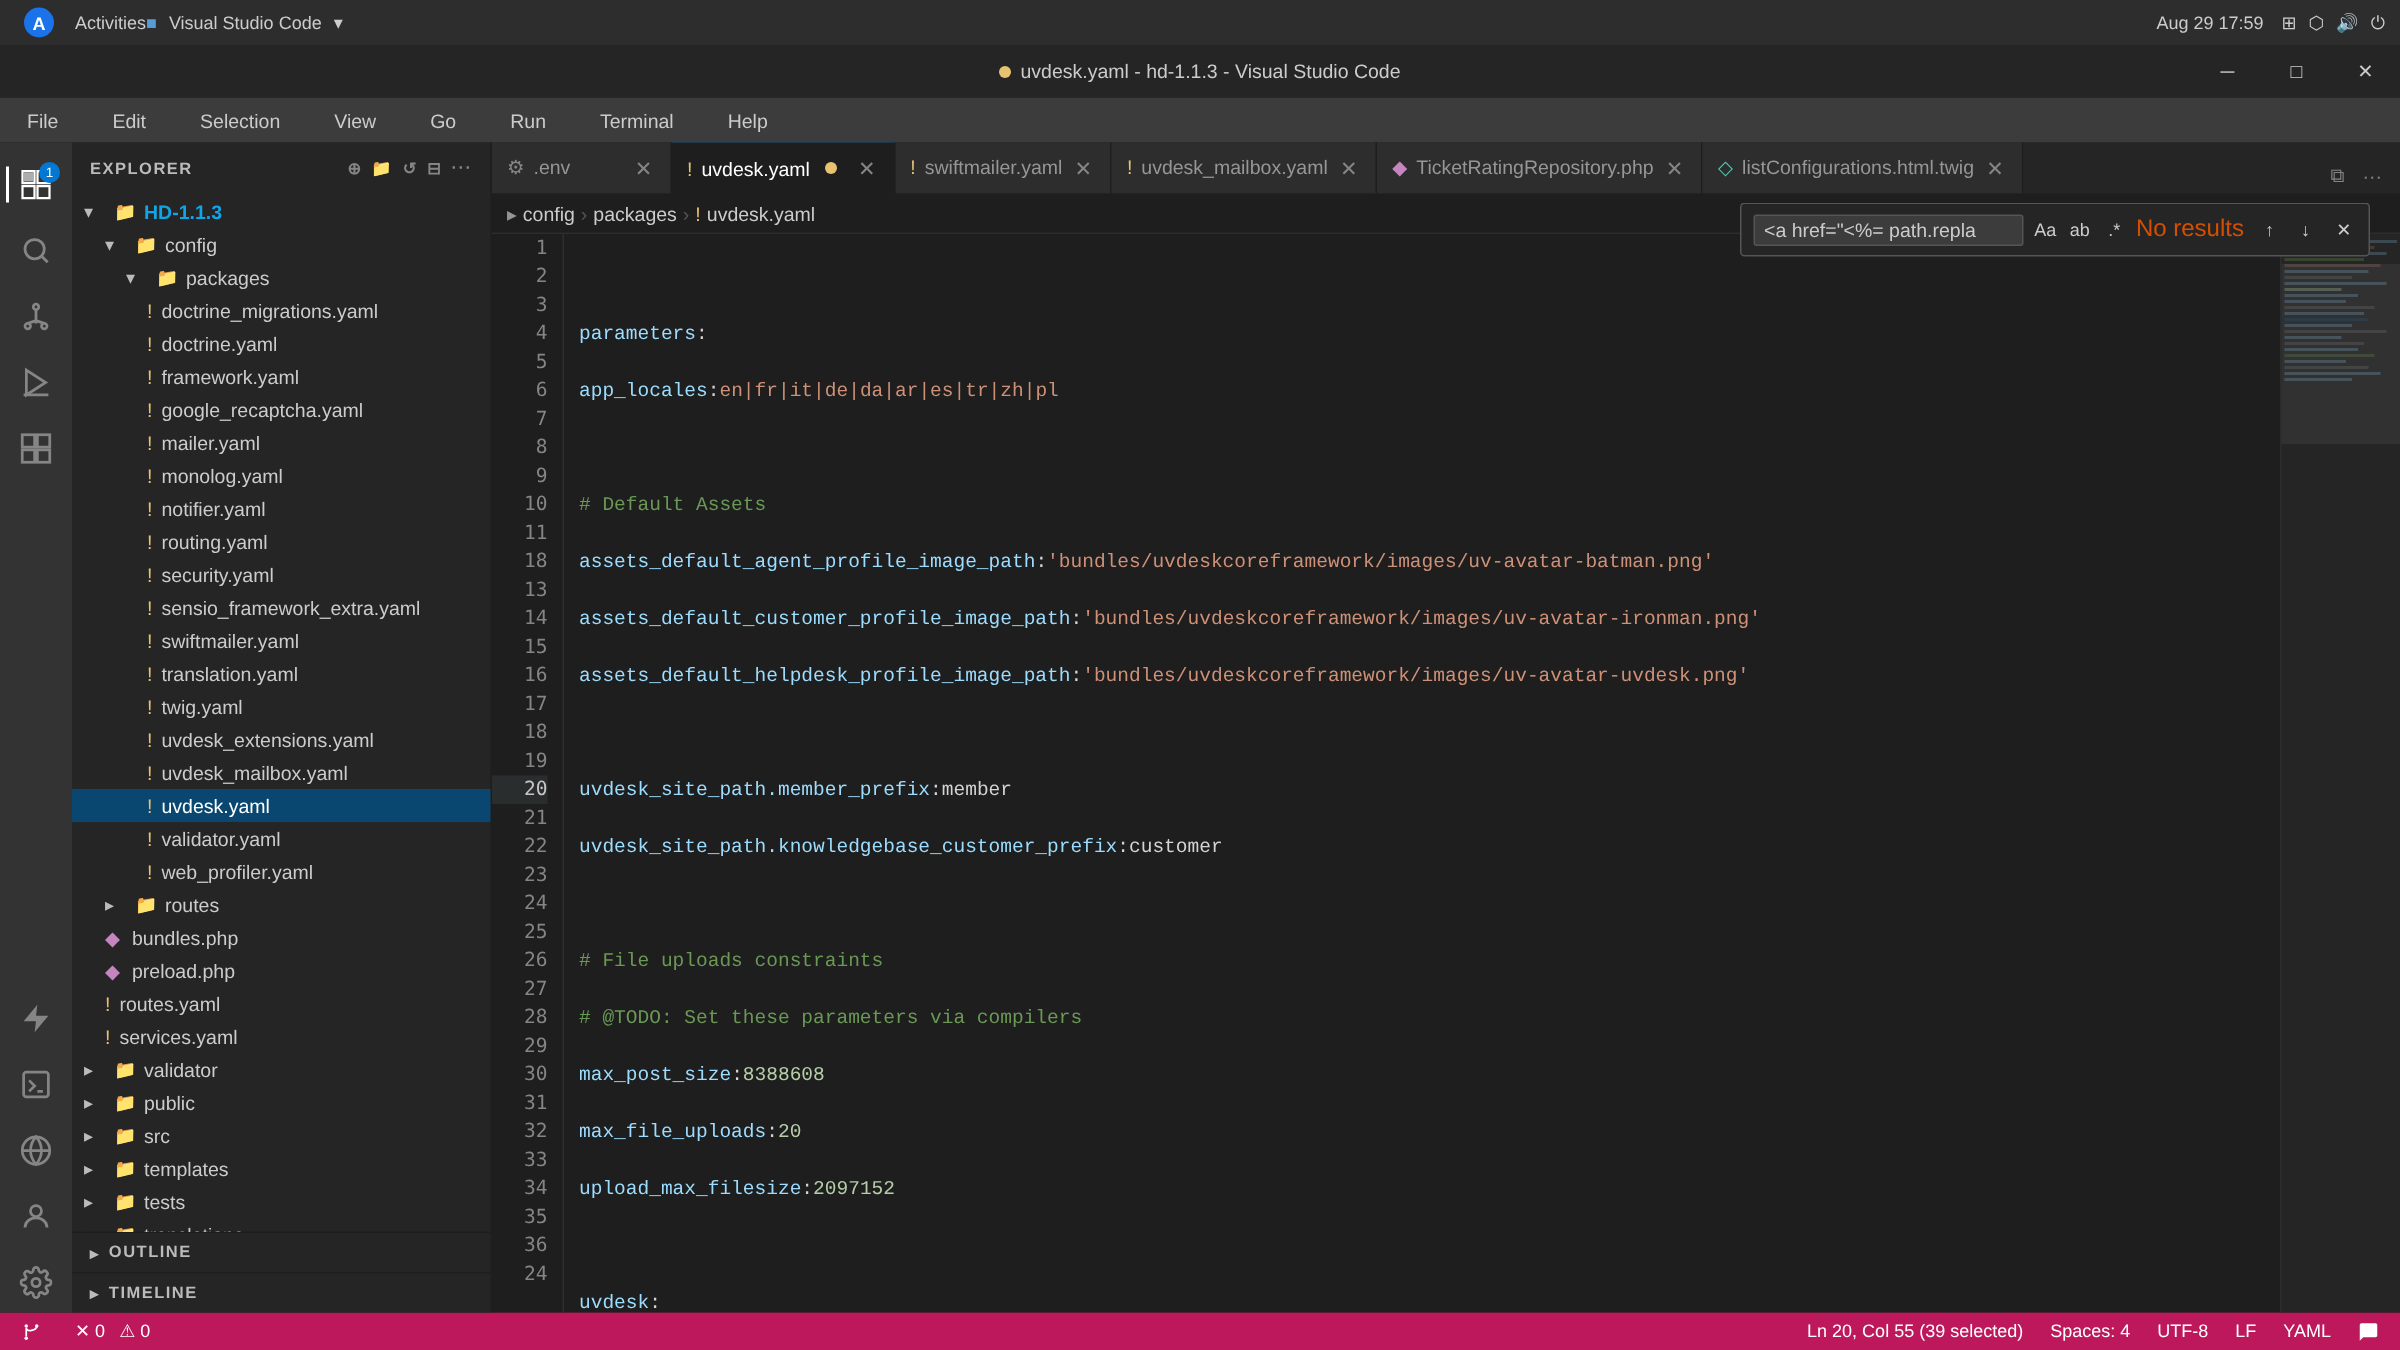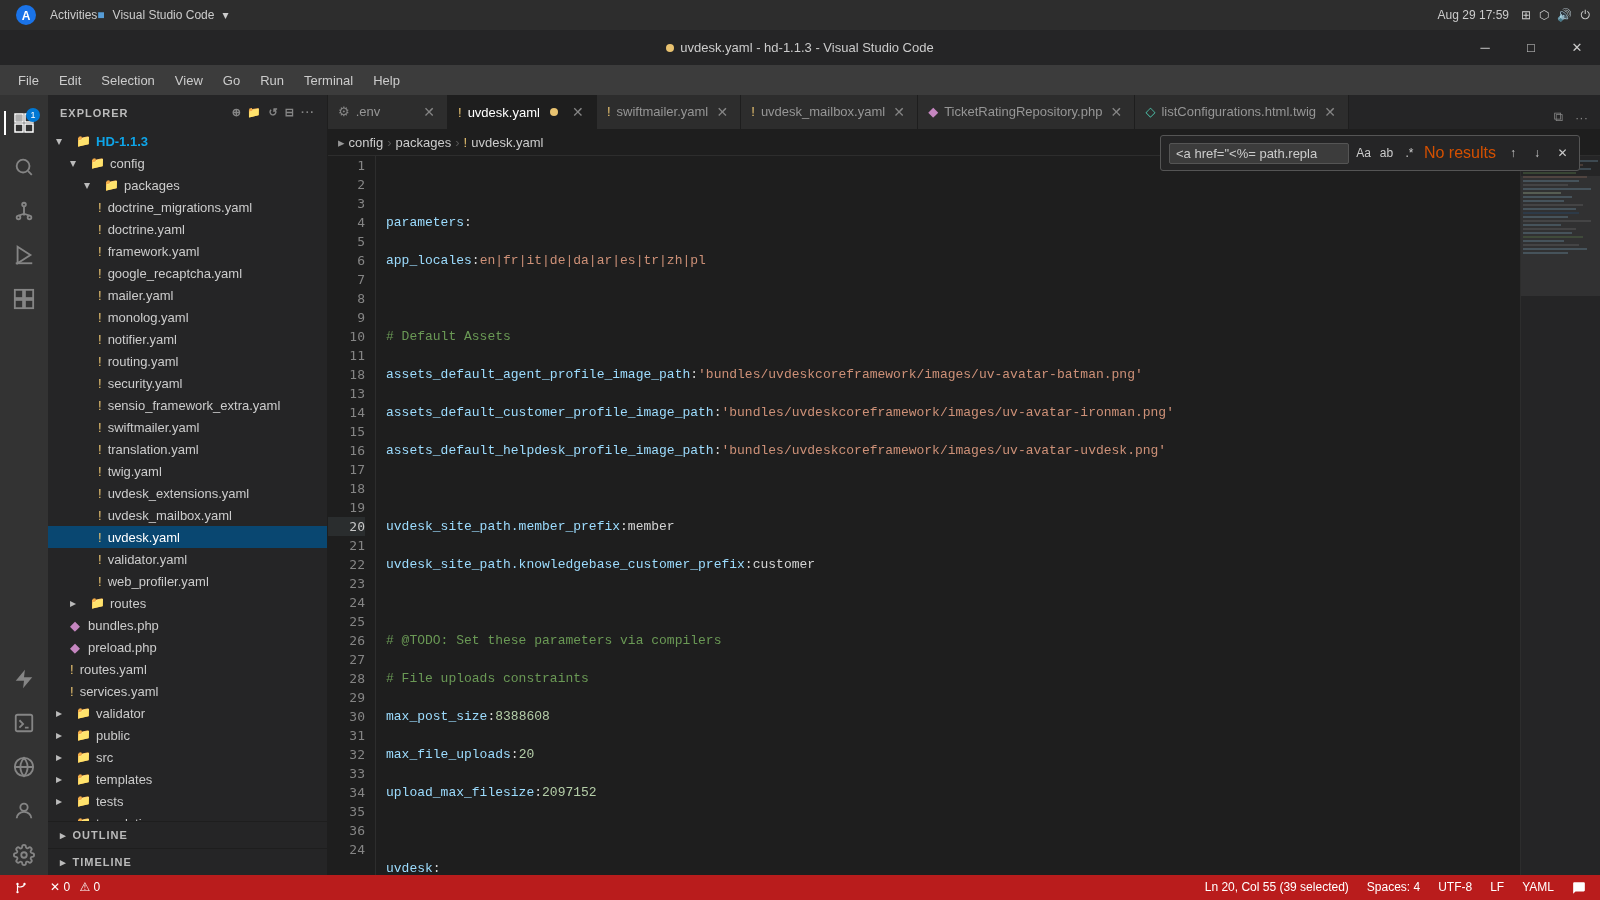--- a/index.html
+++ b/index.html
@@ -19,21 +19,21 @@
     .system-bar-left { display: flex; align-items: center; gap: 8px; }
     .system-bar-right { display: flex; align-items: center; gap: 12px; margin-left: auto; }
 
     
     .menu-bar {
       height: 30px;
       background: #3c3c3c;
       display: flex;
       align-items: center;
       padding: 0 10px;
-      gap: 4px;
+      gap: 20px;
     }
     .menu-item {
       padding: 4px 8px;
       cursor: pointer;
       border-radius: 3px;
       font-size: 13px;
       color: #ccc;
     }
 
     
@@ -327,21 +327,21 @@
       top: 20px;
       left: 0;
       right: 0;
       height: 120px;
       background: rgba(100,100,100,0.2);
     }
 
     
     .status-bar {
       height: 25px;
-      background: #b91c1c;
+      background: #be185d;
       display: flex;
       align-items: center;
       padding: 0 10px;
       gap: 10px;
       font-size: 12px;
       color: white;
       justify-content: space-between;
     }
     .status-left { display: flex; align-items: center; gap: 10px; }
     .status-right { display: flex; align-items: center; gap: 10px; }
@@ -788,22 +788,22 @@
 <div class="code-line">    <span class="c-key">app_locales</span><span class="c-cln">:</span> <span class="c-str">en|fr|it|de|da|ar|es|tr|zh|pl</span></div>
 <div class="code-line"> </div>
 <div class="code-line">    <span class="c-com"># Default Assets</span></div>
 <div class="code-line">    <span class="c-key">assets_default_agent_profile_image_path</span><span class="c-cln">:</span> <span class="c-str">'bundles/uvdeskcoreframework/images/uv-avatar-batman.png'</span></div>
 <div class="code-line">    <span class="c-key">assets_default_customer_profile_image_path</span><span class="c-cln">:</span> <span class="c-str">'bundles/uvdeskcoreframework/images/uv-avatar-ironman.png'</span></div>
 <div class="code-line">    <span class="c-key">assets_default_helpdesk_profile_image_path</span><span class="c-cln">:</span> <span class="c-str">'bundles/uvdeskcoreframework/images/uv-avatar-uvdesk.png'</span></div>
 <div class="code-line"> </div>
 <div class="code-line">    <span class="c-key">uvdesk_site_path.member_prefix</span><span class="c-cln">:</span> <span style="color:#d4d4d4;">member</span></div>
 <div class="code-line">    <span class="c-key">uvdesk_site_path.knowledgebase_customer_prefix</span><span class="c-cln">:</span> <span style="color:#d4d4d4;">customer</span></div>
 <div class="code-line"> </div>
+<div class="code-line">    <span class="c-com"># File uploads constraints</span></div>
 <div class="code-line">    <span class="c-com"># @TODO: Set these parameters via compilers</span></div>
-<div class="code-line">    <span class="c-com"># File uploads constraints</span></div>
 <div class="code-line">    <span class="c-key">max_post_size</span><span class="c-cln">:</span> <span class="c-num">8388608</span></div>
 <div class="code-line">    <span class="c-key">max_file_uploads</span><span class="c-cln">:</span> <span class="c-num">20</span></div>
 <div class="code-line">    <span class="c-key">upload_max_filesize</span><span class="c-cln">:</span> <span class="c-num">2097152</span></div>
 <div class="code-line"> </div>
 <div class="code-line"><span class="c-key">uvdesk</span><span class="c-cln">:</span></div>
 
 
 
 
 

